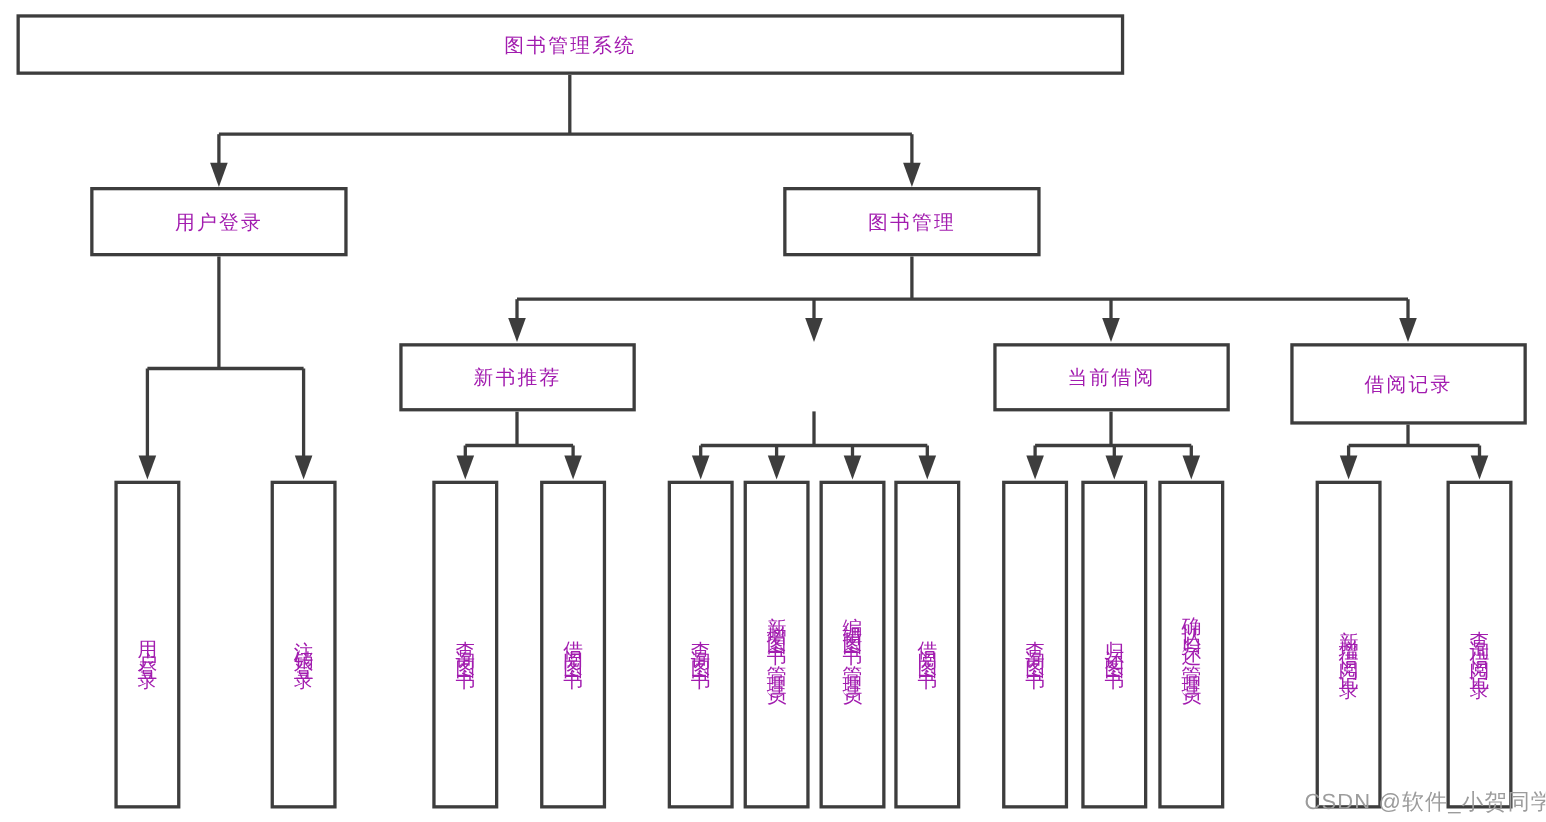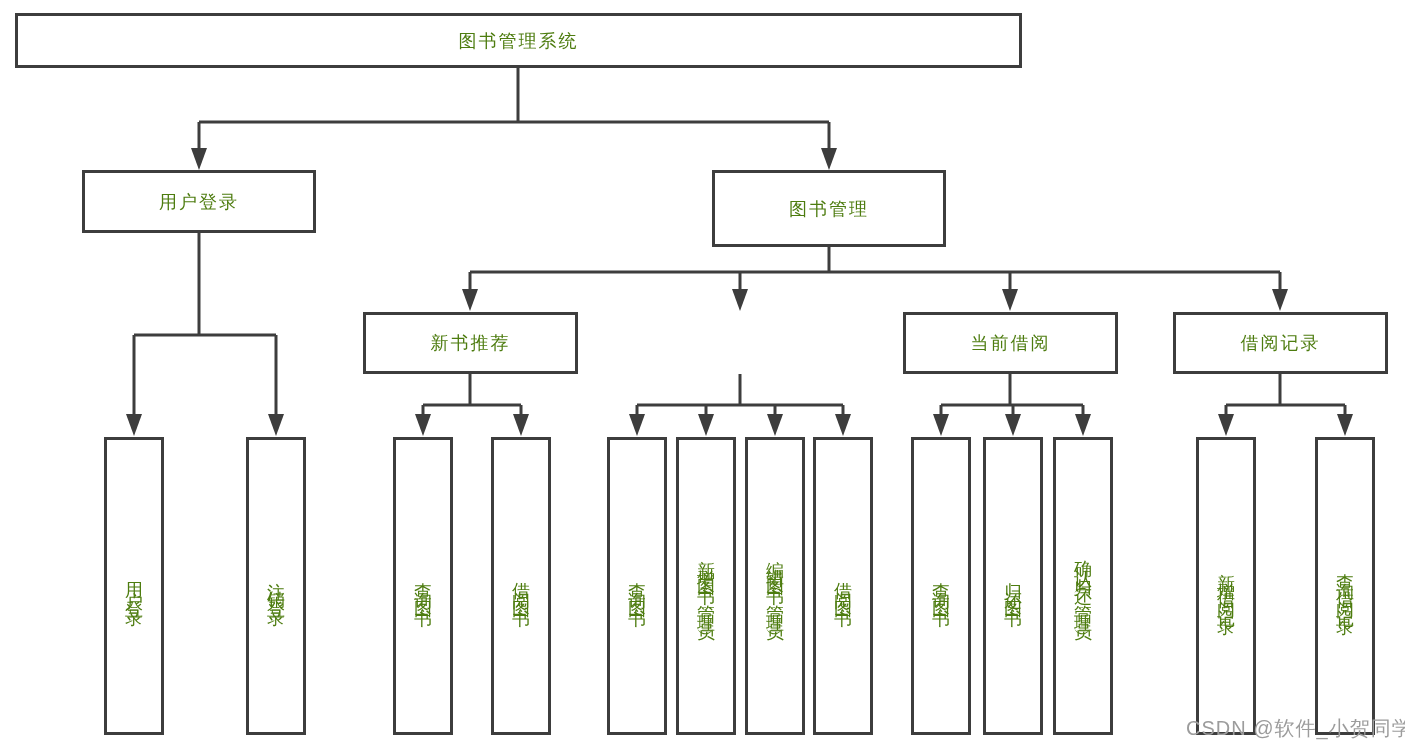--- a/index.html
+++ b/index.html
@@ -25,21 +25,21 @@
     position: absolute;
     box-sizing: border-box;
     border: 3px solid #3d3d3d;
     background: #ffffff;
     display: flex;
     align-items: center;
     justify-content: center;
     z-index: 2;
   }
   .node .lbl {
-    color: #4d7c0f;
+    color: #a21caf;
     font-size: 18px;
     letter-spacing: 2px;
     white-space: nowrap;
     line-height: 1;
   }
   .leaf {
     top: 437px;
     width: 60px;
     height: 298px;
   }
@@ -139,31 +139,31 @@
     </g>
   </svg>
 
   <div class="node" style="left:15px; top:13px; width:1007px; height:55px;">
     <span class="lbl">图书管理系统</span>
   </div>
 
   <div class="node" style="left:82px; top:170px; width:234px; height:63px;">
     <span class="lbl">用户登录</span>
   </div>
-  <div class="node" style="left:712px; top:170px; width:234px; height:77px;text-align:center;">
+  <div class="node" style="left:712px; top:170px; width:234px; height:63px;text-align:center;">
     <span class="lbl">图书管理</span>
   </div>
 
   <div class="node" style="left:363px; top:312px; width:215px; height:62px;">
     <span class="lbl">新书推荐</span>
   </div>
   <div class="node" style="left:903px; top:312px; width:215px; height:62px;align-items:center;">
     <span class="lbl">当前借阅</span>
   </div>
-  <div class="node" style="left:1173px; top:312px; width:215px; height:62px;">
+  <div class="node" style="left:1173px; top:312px; width:215px; height:74px;">
     <span class="lbl">借阅记录</span>
   </div>
 
   <div class="node leaf" style="left:104px;">
     <span class="lbl">用户登录</span>
   </div>
   <div class="node leaf" style="left:246px;">
     <span class="lbl">注销登录</span>
   </div>
 

